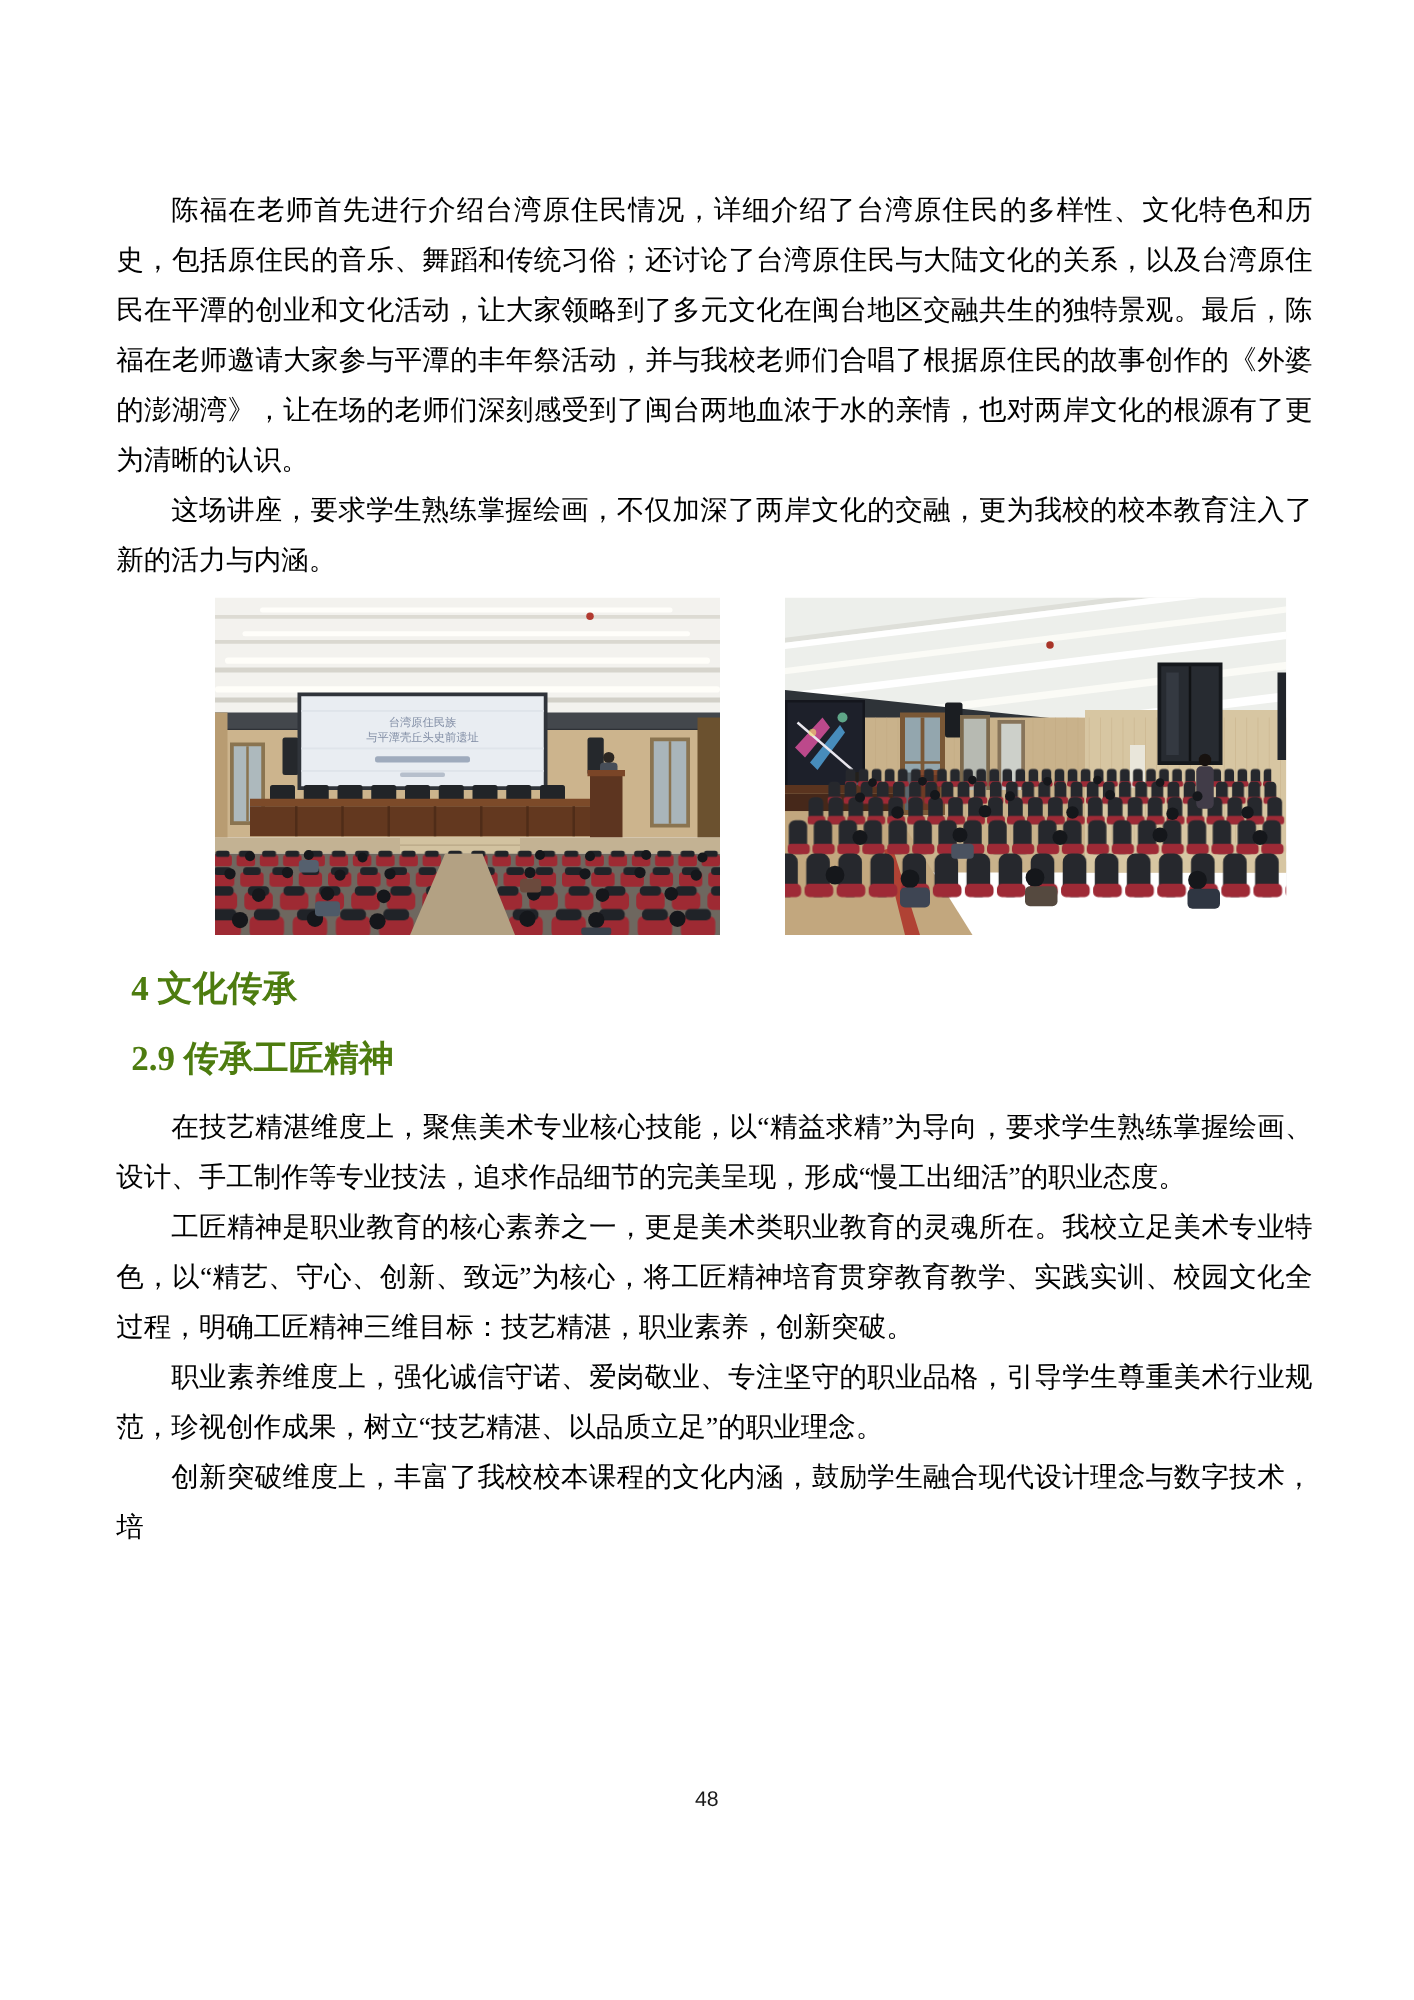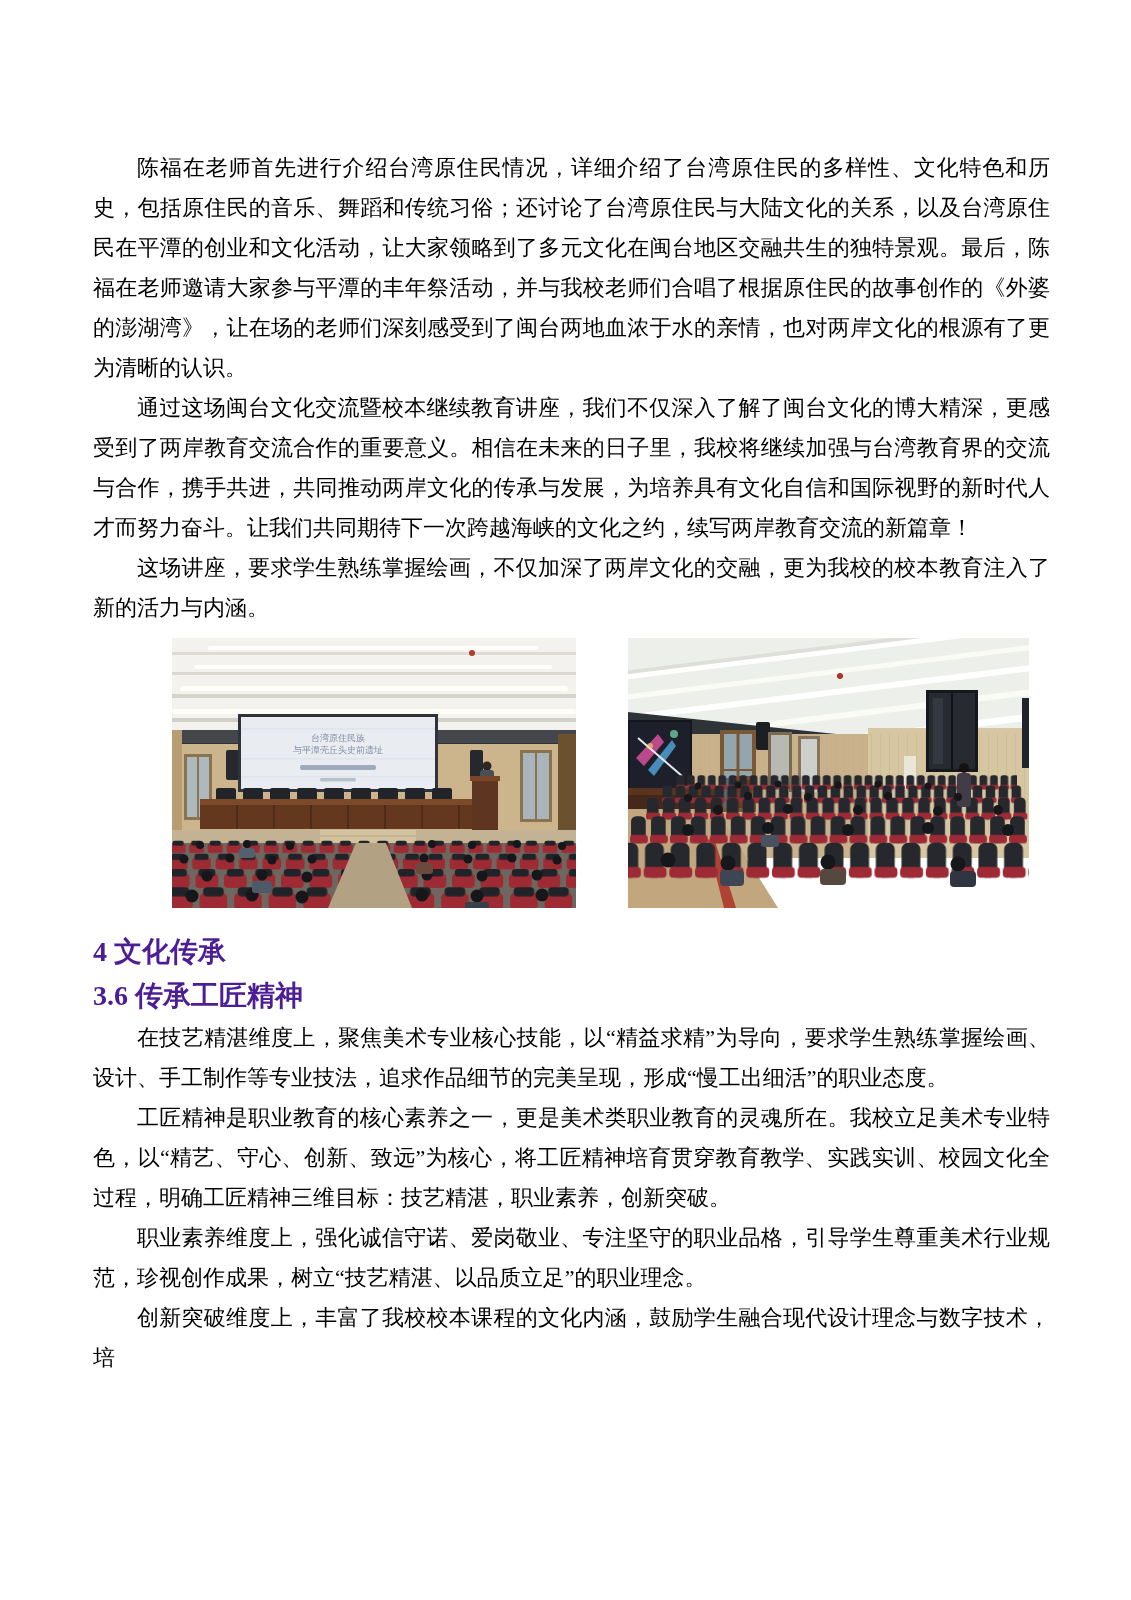--- a/index.html
+++ b/index.html
@@ -17,25 +17,25 @@
     margin: 0;
     font-size: 22px;
     line-height: 40px;
     text-align: justify;
     text-indent: 2em;
     color: #000;
   }
   .photo-row { display: flex; gap: 52px; margin: 10px 0 0 79px; }
   .photo { display: block; }
   h1.sec, h2.sec {
-    margin: 0;
+    margin: 12px;
     font-size: 28px;
     line-height: 44px;
     font-weight: bold;
-    color: #4c1d95;
+    color: #4d7c0f;
     font-family: "Liberation Serif", "DejaVu Serif", serif;
   }
   h1.sec { margin-top: 22px; }
   .page-number {
     position: absolute; top: 1430px; left: 0; width: 100%;
     text-align: center;
     font-family: "Liberation Sans", "DejaVu Sans", sans-serif;
     font-size: 17px; color: #1a1a1a;
   }
   .slide-text {
@@ -43,21 +43,20 @@
     opacity: 0.9;
   }
 </style>
 </head>
 <body>
 
 <div class="page">
   <div class="content">
 
     <p class="body">陈福在老师首先进行介绍台湾原住民情况，详细介绍了台湾原住民的多样性、文化特色和历史，包括原住民的音乐、舞蹈和传统习俗；还讨论了台湾原住民与大陆文化的关系，以及台湾原住民在平潭的创业和文化活动，让大家领略到了多元文化在闽台地区交融共生的独特景观。最后，陈福在老师邀请大家参与平潭的丰年祭活动，并与我校老师们合唱了根据原住民的故事创作的《外婆的澎湖湾》，让在场的老师们深刻感受到了闽台两地血浓于水的亲情，也对两岸文化的根源有了更为清晰的认识。</p>
-    <p class="body">通过这场闽台文化交流暨校本继续教育讲座，我们不仅深入了解了闽台文化的博大精深，更感受到了两岸教育交流合作的重要意义。相信在未来的日子里，我校将继续加强与台湾教育界的交流与合作，携手共进，共同推动两岸文化的传承与发展，为培养具有文化自信和国际视野的新时代人才而努力奋斗。让我们共同期待下一次跨越海峡的文化之约，续写两岸教育交流的新篇章！</p>
     <p class="body">这场讲座，要求学生熟练掌握绘画，不仅加深了两岸文化的交融，更为我校的校本教育注入了新的活力与内涵。</p>
 
     <div class="photo-row">
 
       <svg class="photo" width="404" height="270" viewBox="0 0 404 270" role="img">
         <defs>
           <pattern id="rowA" width="30" height="22" patternUnits="userSpaceOnUse">
             <rect x="1" y="6" width="24" height="15" rx="4" fill="#9e2a33"></rect>
             <rect x="4" y="1" width="18" height="8" rx="3.5" fill="#202328"></rect>
           </pattern>
@@ -350,21 +349,22 @@
         <g>
           <rect x="92" y="232" width="24" height="16" rx="4" fill="#3e4553"></rect>
           <rect x="192" y="231" width="26" height="16" rx="4" fill="#55493f"></rect>
           <rect x="322" y="233" width="26" height="16" rx="4" fill="#2f3642"></rect>
           <rect x="133" y="197" width="18" height="12" rx="3" fill="#4a5260"></rect>
         </g>
       </svg>
     </div>
 
     <h1 class="sec">4 文化传承</h1>
-    <h2 class="sec">3.6 传承工匠精神</h2>
+    <h2 class="sec">2.9 传承工匠精神</h2>
 
     <p class="body">在技艺精湛维度上，聚焦美术专业核心技能，以“精益求精”为导向，要求学生熟练掌握绘画、设计、手工制作等专业技法，追求作品细节的完美呈现，形成“慢工出细活”的职业态度。</p>
     <p class="body">工匠精神是职业教育的核心素养之一，更是美术类职业教育的灵魂所在。我校立足美术专业特色，以“精艺、守心、创新、致远”为核心，将工匠精神培育贯穿教育教学、实践实训、校园文化全过程，明确工匠精神三维目标：技艺精湛，职业素养，创新突破。</p>
     <p class="body">职业素养维度上，强化诚信守诺、爱岗敬业、专注坚守的职业品格，引导学生尊重美术行业规范，珍视创作成果，树立“技艺精湛、以品质立足”的职业理念。</p>
     <p class="body">创新突破维度上，丰富了我校校本课程的文化内涵，鼓励学生融合现代设计理念与数字技术，培</p>
   </div>
 
+  <div class="page-number">48</div>
 </div>
 
 </body></html>

